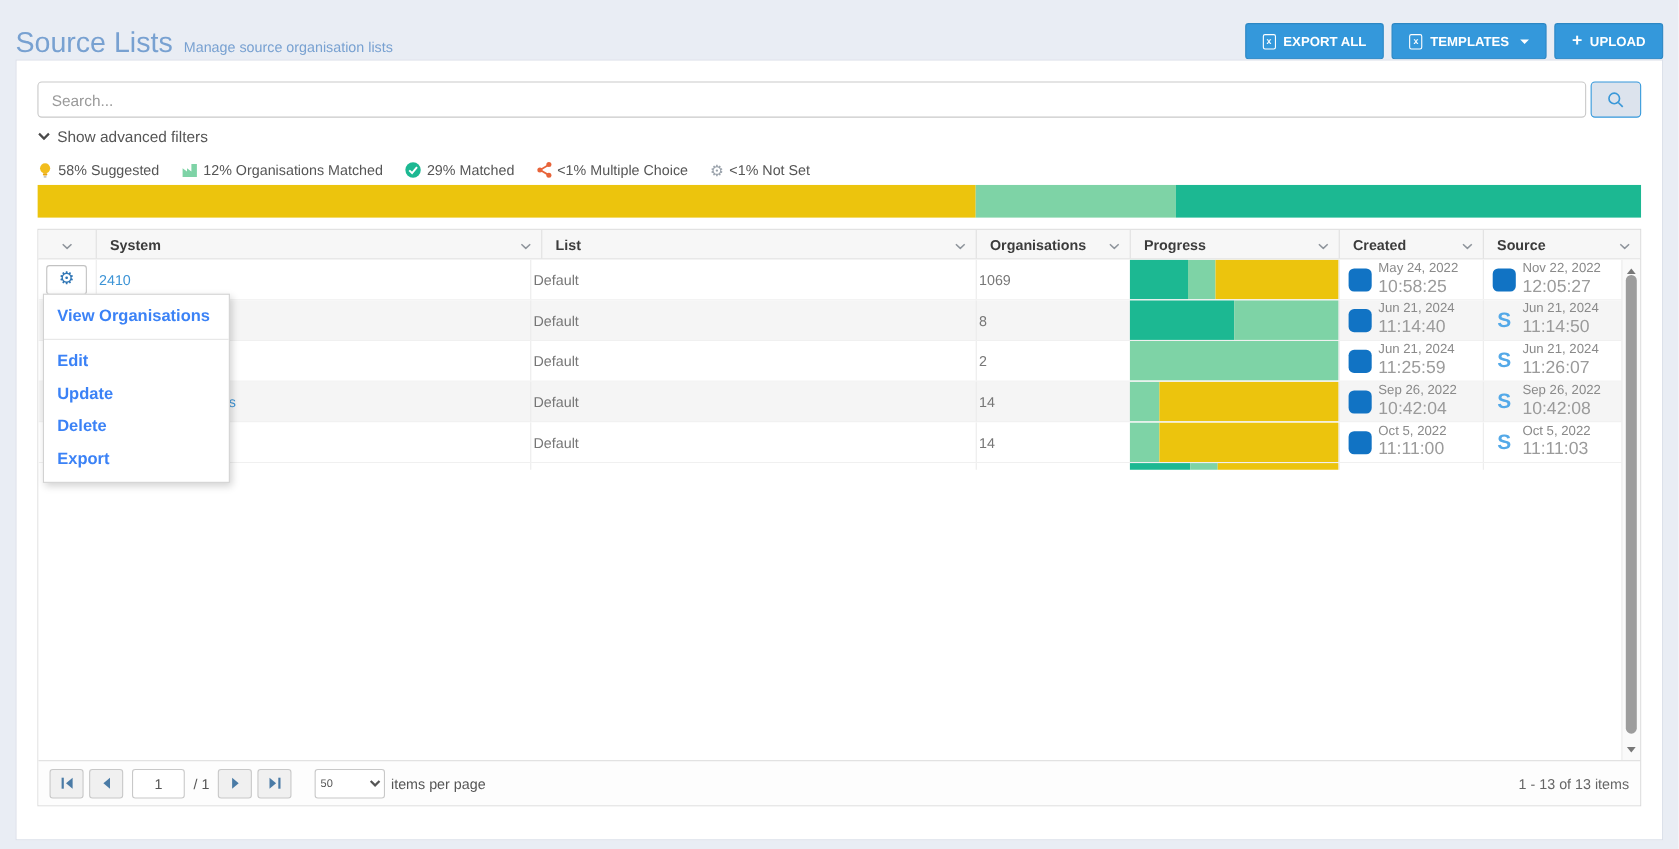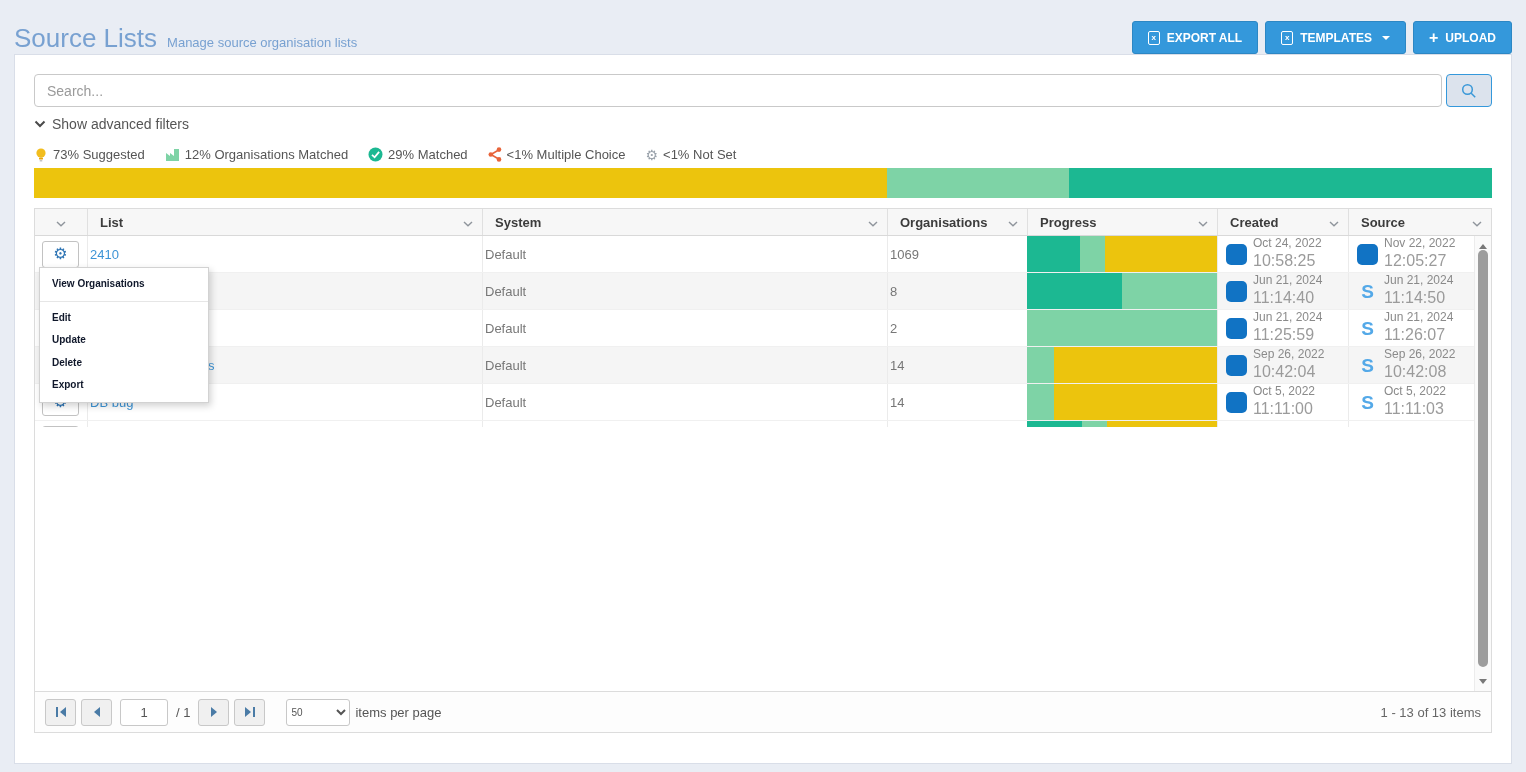--- a/index.html
+++ b/index.html
@@ -72,21 +72,21 @@
   .tri-l{width:0;height:0;border-top:5px solid transparent;border-bottom:5px solid transparent;border-right:6px solid #4a7ba6}
   .tri-r{width:0;height:0;border-top:5px solid transparent;border-bottom:5px solid transparent;border-left:6px solid #4a7ba6}
   .vbar{width:2px;height:10px;background:#4a7ba6}
   .page-input{width:48px;height:27px;border:1px solid #c8c8c8;border-radius:3px;text-align:center;font-size:13px;color:#555;font-family:inherit;margin-left:3px}
   .of-label{margin:0 3px}
   .page-size{height:27px;min-width:64px;border:1px solid #c8c8c8;border-radius:3px;font-size:10px;color:#555;margin-left:16px;font-family:inherit;background:#fff}
   .range{margin-left:auto;color:#666}
 
   
   .context-menu{position:absolute;left:24px;top:212px;width:170px;background:#fff;border:1px solid #d2d2d2;box-shadow:2px 3px 7px rgba(0,0,0,.18);z-index:20;padding:5px 0;list-style:none}
-  .cm-item{padding:4px 12px;font-size:10px;font-weight:bold;color:#0f172a;cursor:pointer;line-height:1.45}
+  .cm-item{padding:4px 12px;font-size:15px;font-weight:bold;color:#3b82f6;cursor:pointer;line-height:1.45}
   .cm-sep{border-top:1px solid #e6e6e6;margin:5px 0}
 </style>
 </head>
 <body>
 
 <div class="topbar">
   <div class="titles">
     <span class="title">Source Lists</span>
     <span class="subtitle">Manage source organisation lists</span>
   </div>
@@ -131,21 +131,21 @@
 
   <div class="legend" id="legend">
       <span class="legend-item">
         <span class="legend-icon">
           <svg width="14" height="16" viewBox="0 0 14 16">
             <circle cx="7" cy="6" r="4.6" fill="#f2bd1d"></circle>
             <rect x="5" y="10.4" width="4" height="2.2" rx="0.9" fill="#e8a50f"></rect>
             <rect x="5.6" y="13.1" width="2.8" height="1.5" rx="0.7" fill="#c4c4c4"></rect>
           </svg>
         </span>
-        <span>73% Suggested</span>
+        <span>58% Suggested</span>
       </span>
       <span class="legend-item">
         <span class="legend-icon">
           <svg width="15" height="14" viewBox="0 0 15 14">
             <path d="M1 13 V5 l4 3 V5 l4 3 V1 h5 v12 z" fill="#7ed3a6"></path>
           </svg>
         </span>
         <span>12% Organisations Matched</span>
       </span>
       <span class="legend-item">
@@ -183,28 +183,28 @@
       <div class="sseg" style="width: 29%; background: rgb(28, 184, 146);"></div>
     </div>
 
   <div class="grid">
     <div class="ghead" id="ghead">
         <div class="hcell c0">
           <span class="hchev"><svg width="10" height="6" viewBox="0 0 10 6">
               <polyline points="1,1 5,4.8 9,1" fill="none" stroke="#8f959c" stroke-width="1.4"></polyline>
             </svg></span>
         </div>
+        <div class="hcell c2">
+          <span>System</span>
+          <span class="hchev"><svg width="10" height="6" viewBox="0 0 10 6">
+              <polyline points="1,1 5,4.8 9,1" fill="none" stroke="#8f959c" stroke-width="1.4"></polyline>
+            </svg></span>
+        </div>
         <div class="hcell c1">
           <span>List</span>
-          <span class="hchev"><svg width="10" height="6" viewBox="0 0 10 6">
-              <polyline points="1,1 5,4.8 9,1" fill="none" stroke="#8f959c" stroke-width="1.4"></polyline>
-            </svg></span>
-        </div>
-        <div class="hcell c2">
-          <span>System</span>
           <span class="hchev"><svg width="10" height="6" viewBox="0 0 10 6">
               <polyline points="1,1 5,4.8 9,1" fill="none" stroke="#8f959c" stroke-width="1.4"></polyline>
             </svg></span>
         </div>
         <div class="hcell c3">
           <span>Organisations</span>
           <span class="hchev"><svg width="10" height="6" viewBox="0 0 10 6">
               <polyline points="1,1 5,4.8 9,1" fill="none" stroke="#8f959c" stroke-width="1.4"></polyline>
             </svg></span>
         </div>
@@ -245,21 +245,21 @@
               <span>1069</span>
             </div>
             <div class="cell c4">
               <div class="pseg" style="width: 28%; background: rgb(28, 184, 146);"></div>
               <div class="pseg" style="width: 13%; background: rgb(126, 211, 166);"></div>
               <div class="pseg" style="width: 59%; background: rgb(236, 196, 13);"></div>
             </div>
             <div class="cell date-cell c5">
               <span class="dicon"></span>
               <div class="dt">
-                <span class="d">Oct 24, 2022</span>
+                <span class="d">May 24, 2022</span>
                 <span class="t">10:58:25</span>
               </div>
             </div>
             <div class="cell date-cell c6">
               <span class="dicon"></span>
               <div class="dt">
                 <span class="d">Nov 22, 2022</span>
                 <span class="t">12:05:27</span>
               </div>
             </div>

